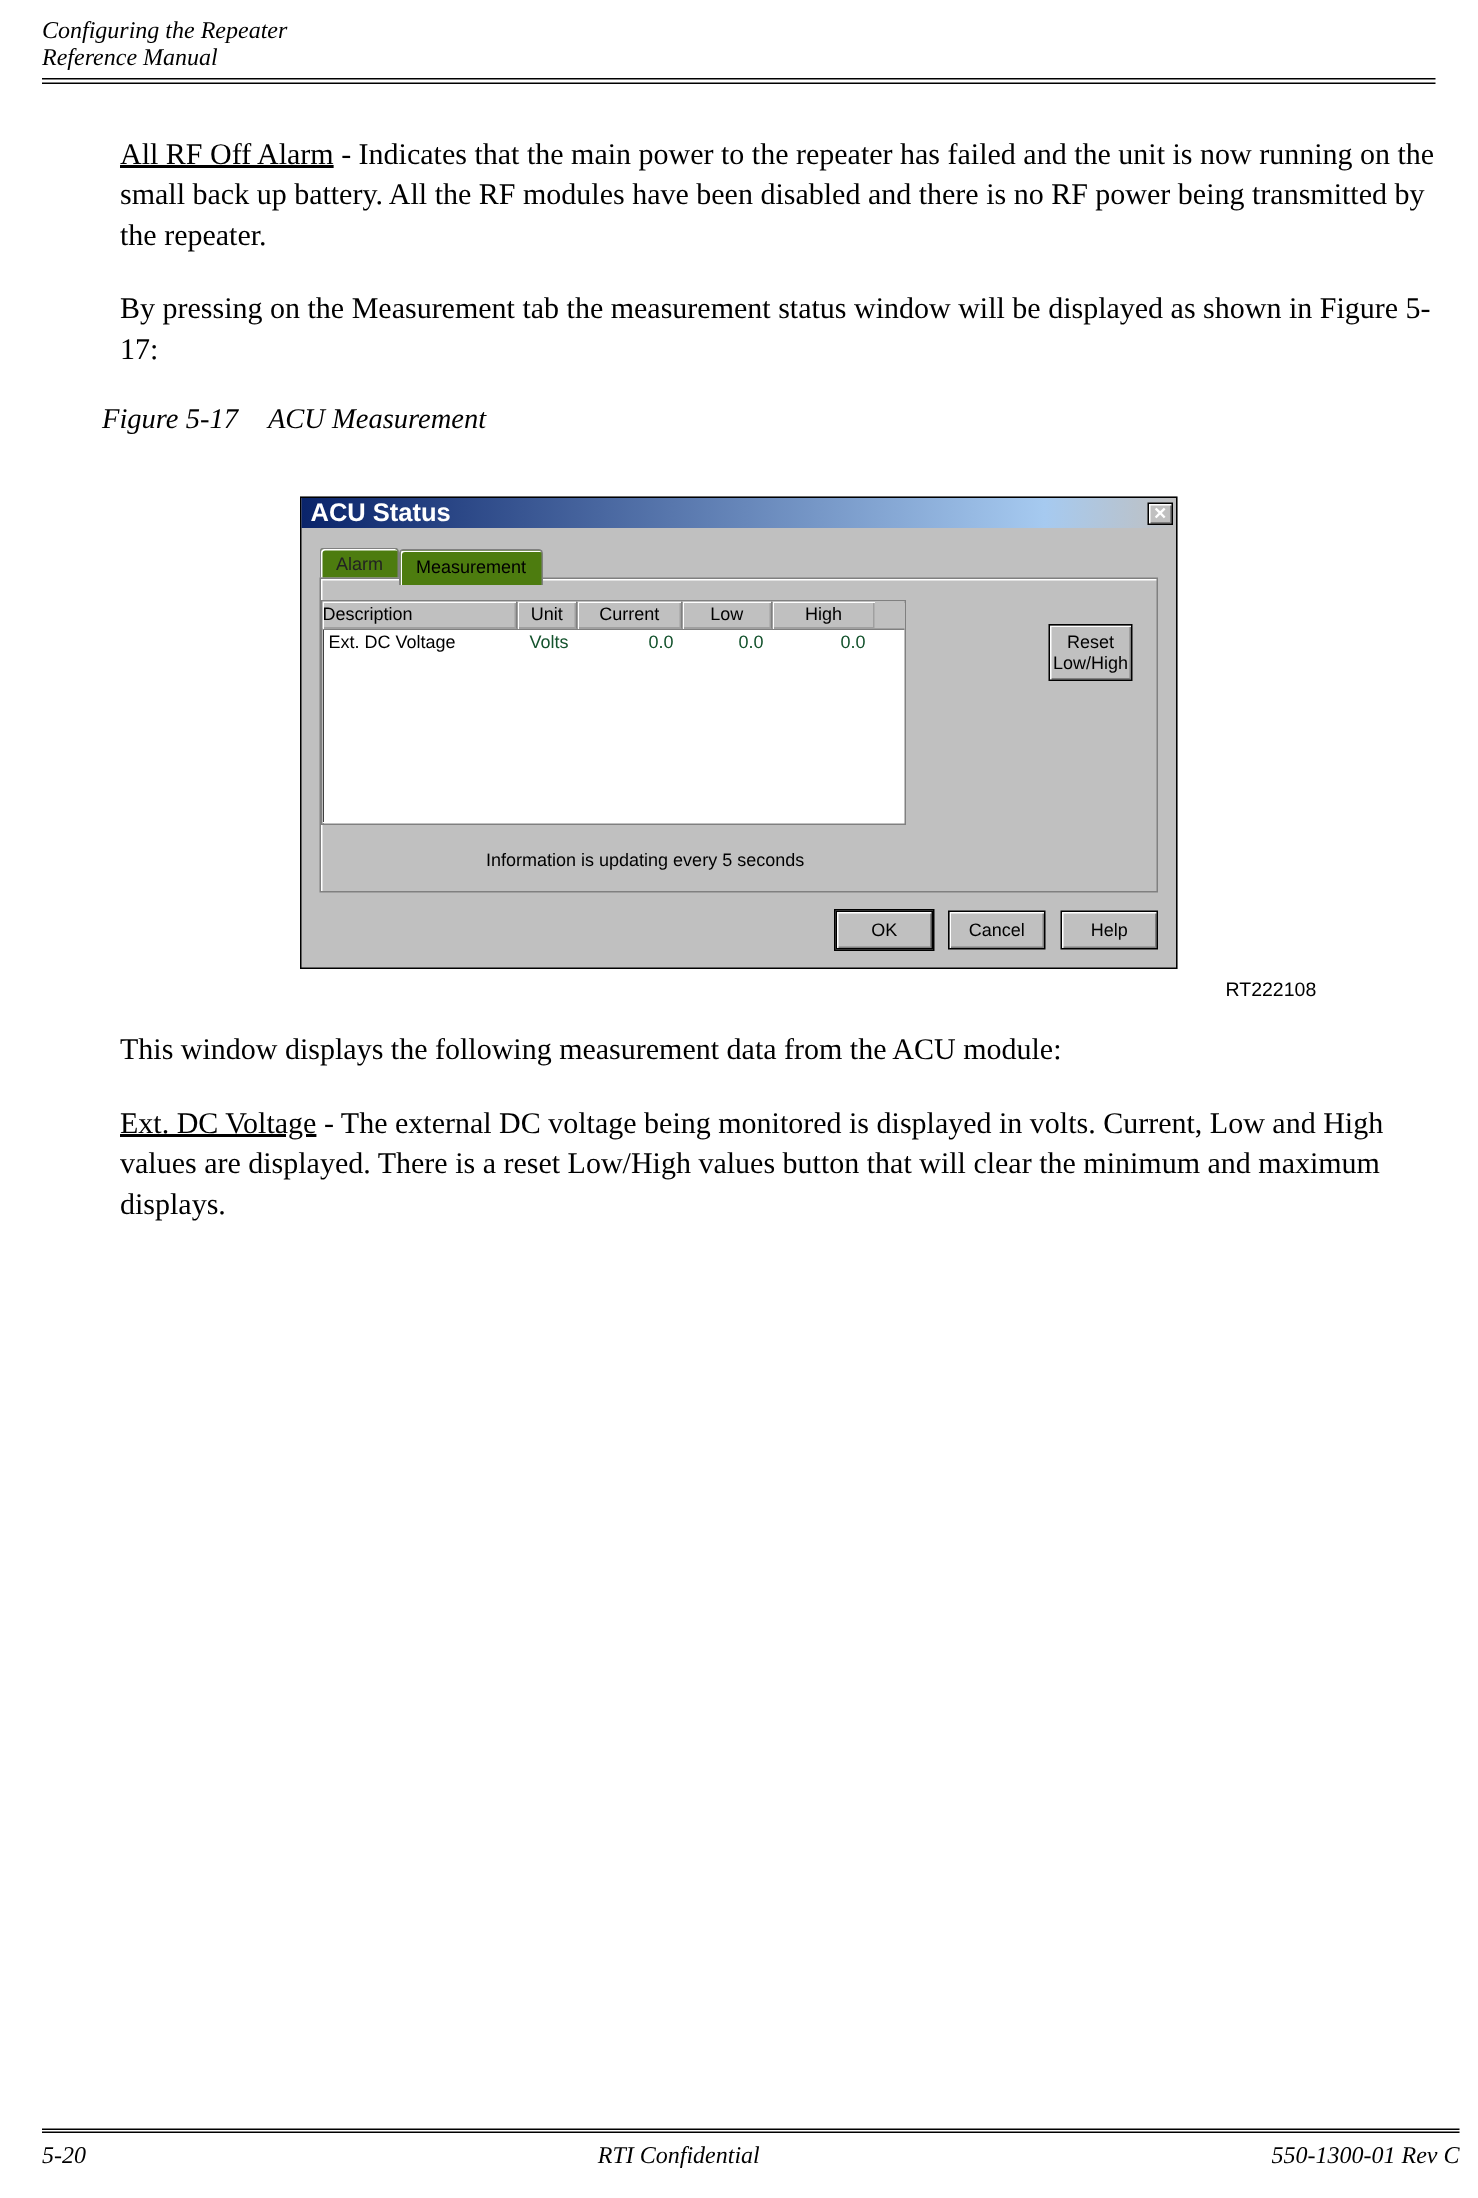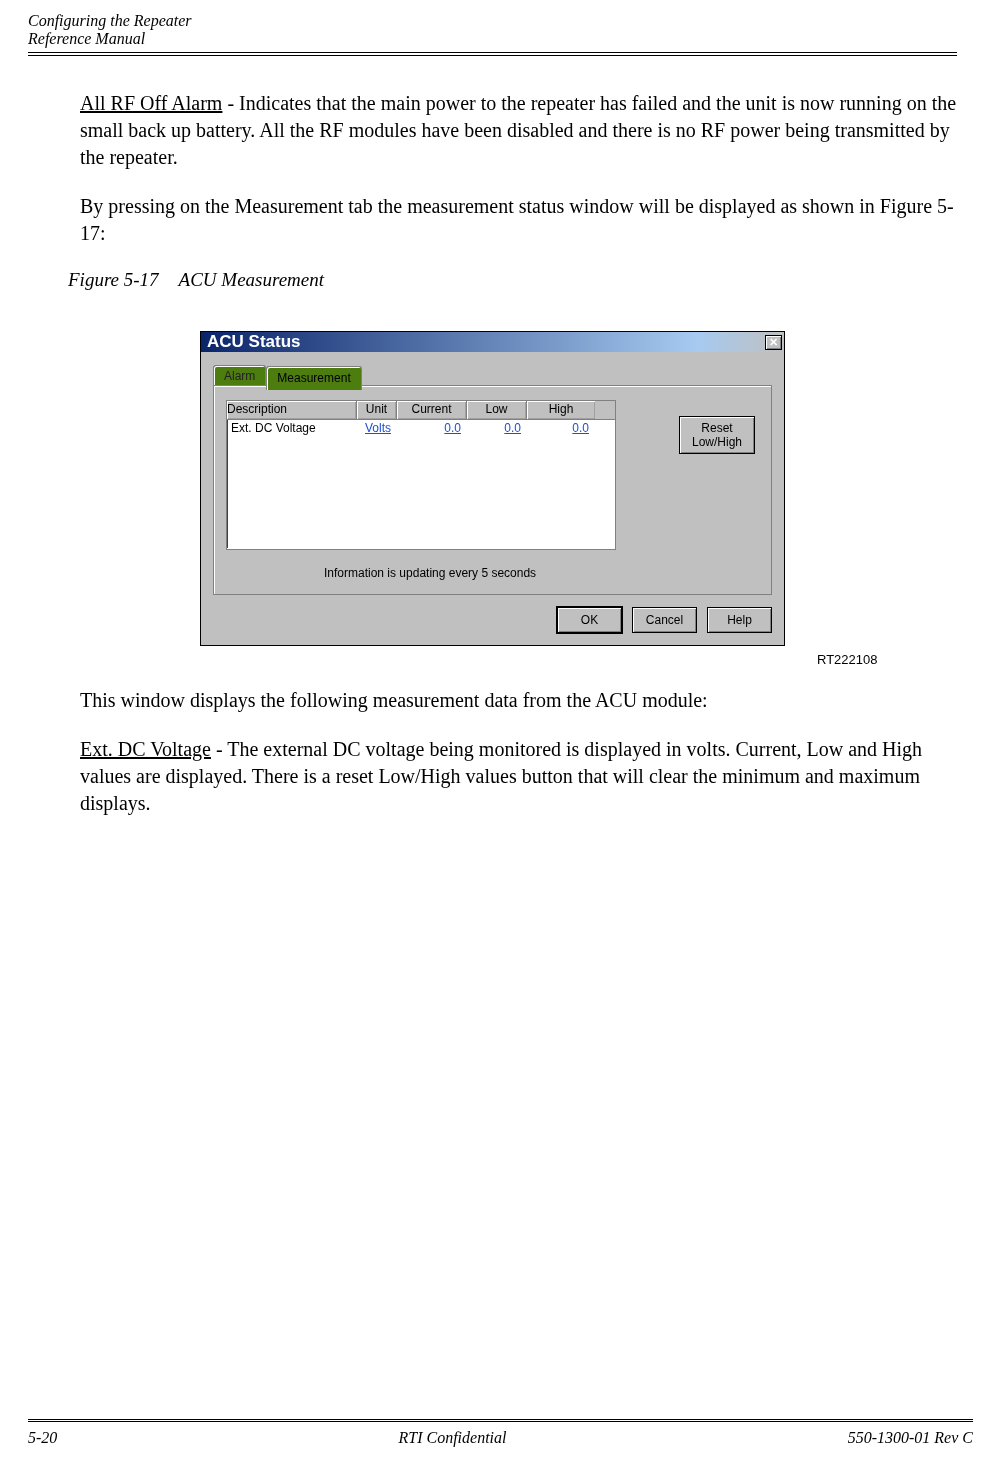--- a/index.html
+++ b/index.html
@@ -101,21 +101,21 @@
     height: 24px;
     line-height: 22px;
     z-index: 3;
     top: 4px;
   }
   .tab.inactive { top: 2px; color: #222; }
   .tab-panel {
     border: 1px solid #808080;
     box-shadow: inset 1px 1px 0 #fff;
     background: #c0c0c0;
-    padding: 14px 12px 44px 12px;
+    padding: 14px 12px 44px 0;
     position: relative;
     margin-top: -1px;
   }
   .measure-table {
     background: #fff;
     border: 1px solid #808080;
     box-shadow: inset -1px -1px 0 #fff, inset 1px 1px 0 #404040;
     width: 390px;
     height: 150px;
     position: relative;
@@ -140,26 +140,26 @@
     padding: 1px 6px 1px 4px;
     text-align: right;
     height: 17px;
     line-height: 15px;
   }
   .w-desc { width: 130px; text-align: left !important; }
   .w-unit { width: 40px; }
   .w-cur  { width: 70px; }
   .w-low  { width: 60px; }
   .w-high { width: 68px; }
-  .val-blue { color: #1d4ed8; text-decoration: underline; }
+  .val-blue { color: #14532d; }
   .reset-btn {
     position: absolute;
     right: 16px;
     top: 30px;
-    width: 76px; height: 38px;
+    width: 56px; height: 38px;
     text-align: center;
     font-size: 12px;
     line-height: 14px;
     padding-top: 4px;
     background: #c0c0c0;
     border: 1px solid #000;
     box-shadow: inset 1px 1px 0 #fff, inset -1px -1px 0 #808080;
     cursor: pointer;
   }
   .info-line {

